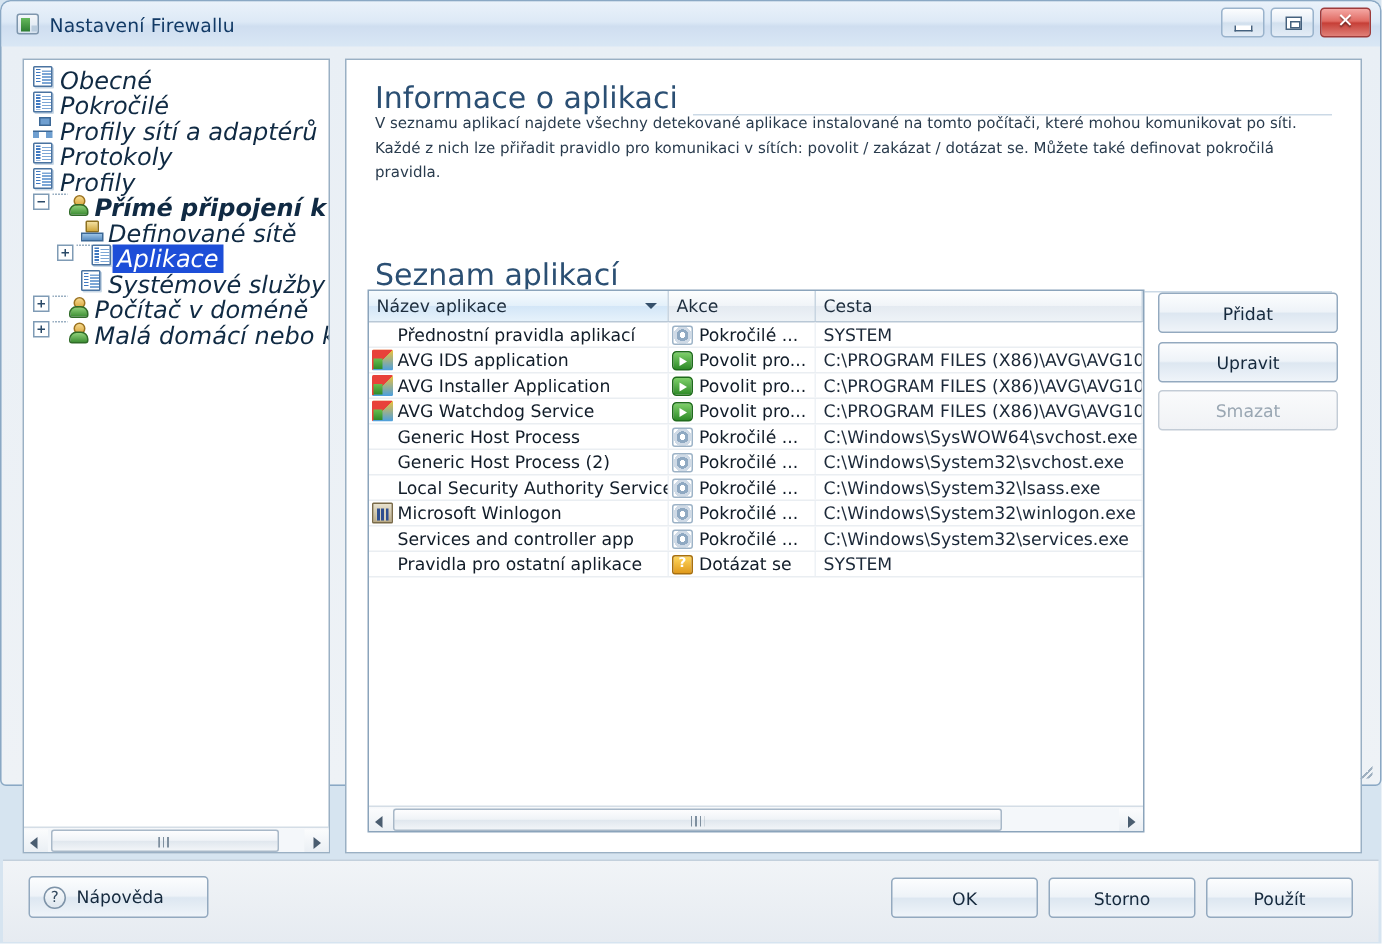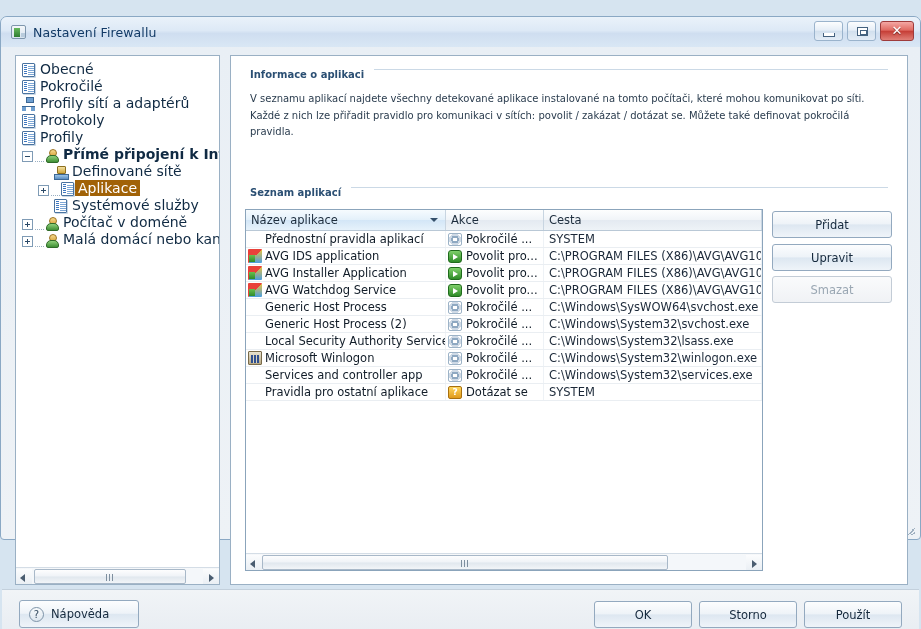--- a/index.html
+++ b/index.html
@@ -7,21 +7,21 @@
   body {
     width: 921px; height: 629px;
     font-family: "DejaVu Sans", "Liberation Sans", sans-serif;
     font-size: 12px;
     background: #d6e4f0;
     overflow: hidden;
   }
 
   
   .window {
-    position: absolute; left:0; top:16px; width:921px; height:524px;
+    position: absolute; left:0; top:0; width:921px; height:524px;
     background: linear-gradient(to bottom, #d3e3f2 0%, #cddff0 28px, #e9eff5 29px, #eef2f6 100%);
     border: 1px solid #8aa8c4;
     border-radius: 7px 7px 4px 4px;
   }
   .titlebar {
     position:absolute; left:0; top:0; width:919px; height:30px;
     border-radius: 6px 6px 0 0;
     background: linear-gradient(to bottom,#eaf2fa 0%, #dde9f6 45%, #cfdef0 55%, #d9e7f5 100%);
     display:flex; align-items:center;
   }
@@ -75,26 +75,26 @@
   
   .tree-panel {
     position:absolute; left:14px; top:38px; width:205px; height:530px;
     background:#fff; border:1px solid #9ab0c4;
   }
   .tree-scroll {
     position:absolute; left:0; top:0; right:0; bottom:18px;
     overflow:hidden; padding:4px 0 0 4px;
   }
   .tnode {
-    display:flex; align-items:flex-end; height:17px; white-space:nowrap;
-    font-size:14px; color:#102a43; position:relative;
+    display:flex; align-items:flex-start; height:17px; white-space:nowrap;
+    font-size:16px; color:#102a43; position:relative;font-style:italic;
   }
   .tnode .lbl { padding-left:4px; }
   .tnode.sel .lbl {
-    background:#a16207; color:#fff; padding-left:3px; padding-right:3px;
+    background:#1d4ed8; color:#fff; padding-left:3px; padding-right:3px;
   }
   .tnode.bold .lbl { font-weight:bold; }
   .indent1 { padding-left:2px; }
   .indent2 { padding-left:18px; }
   .indent3 { padding-left:34px; }
 
   .expander {
     width:11px;height:11px;border:1px solid #7f9bb5;background:#fff;
     position:relative; flex:none; margin-right:2px;
   }
@@ -154,22 +154,22 @@
     content:""; position:absolute; left:0px; top:9px; width:13px;height:4px;
     background:linear-gradient(to bottom,#9bc3e6,#5b8ec2); border:1px solid #3c6896;
   }
 
   
   .content {
     position:absolute; left:229px; top:38px; width:678px; height:530px;
     background:#ffffff; border:1px solid #9ab0c4;
   }
   .section-head {
-    display:flex; align-items:flex-start; gap:10px;
-    position:absolute; font-size:10px; color:#2b4f73;font-weight:bold;
+    display:flex; align-items:flex-end; gap:10px;
+    position:absolute; font-size:20px; color:#2b4f73;
   }
   .section-head .rule { flex:1; height:1px; background:#cbd9e6; }
 
   .desc {
     position:absolute; left:249px; top:74px; width:638px;
     font-size:10px; color:#2a3c4e; line-height:16.5px;
   }
 
   
   .grid {

